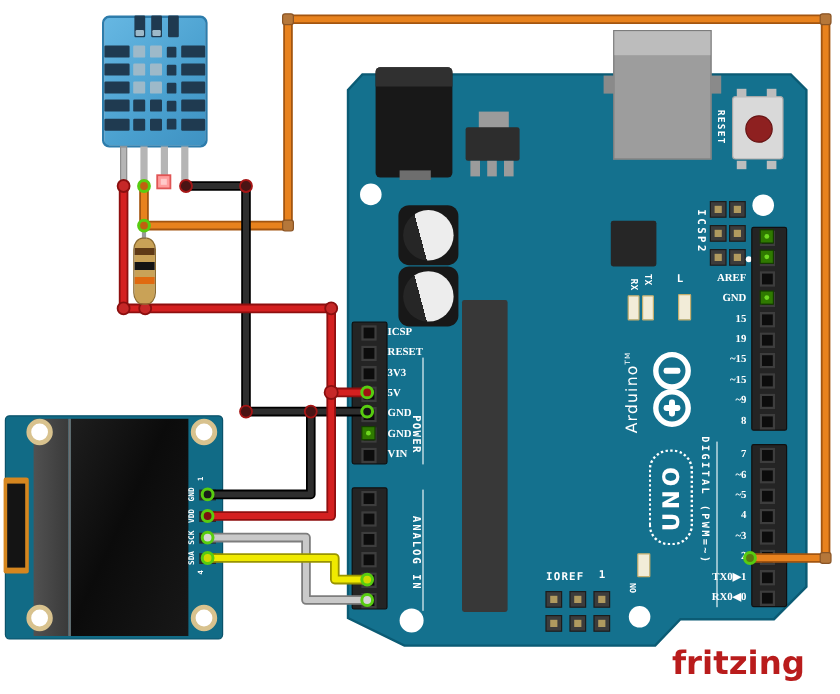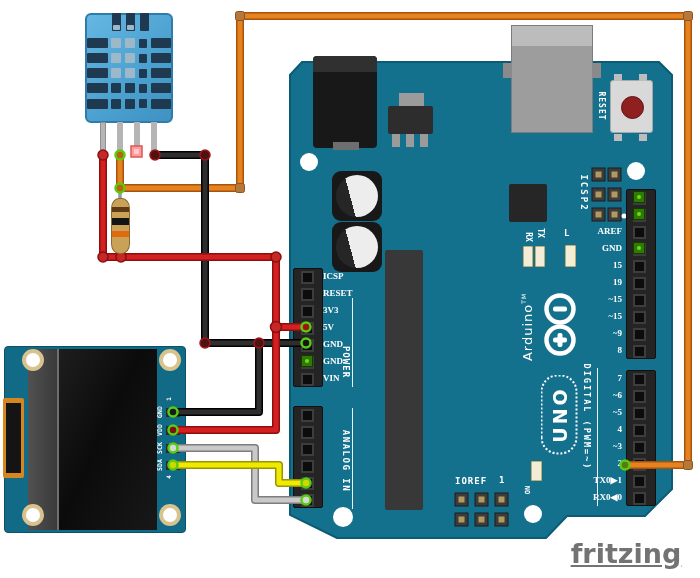--- a/index.html
+++ b/index.html
@@ -29,23 +29,23 @@
   .led{background:#f2ecd8;border:1px solid #c4ae6e;border-radius:1px;}
   
   .dslab{position:absolute;background:#1f3a50;border-radius:1px;}
   .dgray{position:absolute;background:#9db9c9;border-radius:1px;}
   
   .hole-oled{position:absolute;width:22px;height:22px;border-radius:50%;background:#fff;
              border:4px solid #d8c28e;box-sizing:border-box;}
   .oled-pin-label{position:absolute;color:#fff;font-family:"DejaVu Sans Mono",monospace;
                   font-weight:bold;font-size:6.5px;white-space:nowrap;
                   transform:translate(-50%,-50%) rotate(-90deg);}
-  #watermark{position:absolute;left:560px;top:538px;width:132px;text-align:center;
-             font-size:27px;font-weight:bold;color:#737373;letter-spacing:0px;
-             font-family:"DejaVu Sans",sans-serif;text-decoration:underline;}
+  #watermark{position:absolute;left:560px;top:538px;width:132px;text-align:left;
+             font-size:27px;font-weight:bold;color:#b91c1c;letter-spacing:0px;
+             font-family:"DejaVu Sans",sans-serif;}
 </style>
 </head>
 <body>
 
 <div id="stage" data-name="breadboard-diagram">
 
   <svg width="700" height="578" data-name="arduino-board">
     <polygon points="302,62 659,62 672,75 672,489 645,516 567,516 546,538 337,538 290,515 290,75" fill="#14718e" stroke="#0b5b74" stroke-width="2" data-name="arduino-pcb"></polygon>
 
     <circle cx="309" cy="162" r="9" fill="#fff" data-name="mount-hole"></circle>

